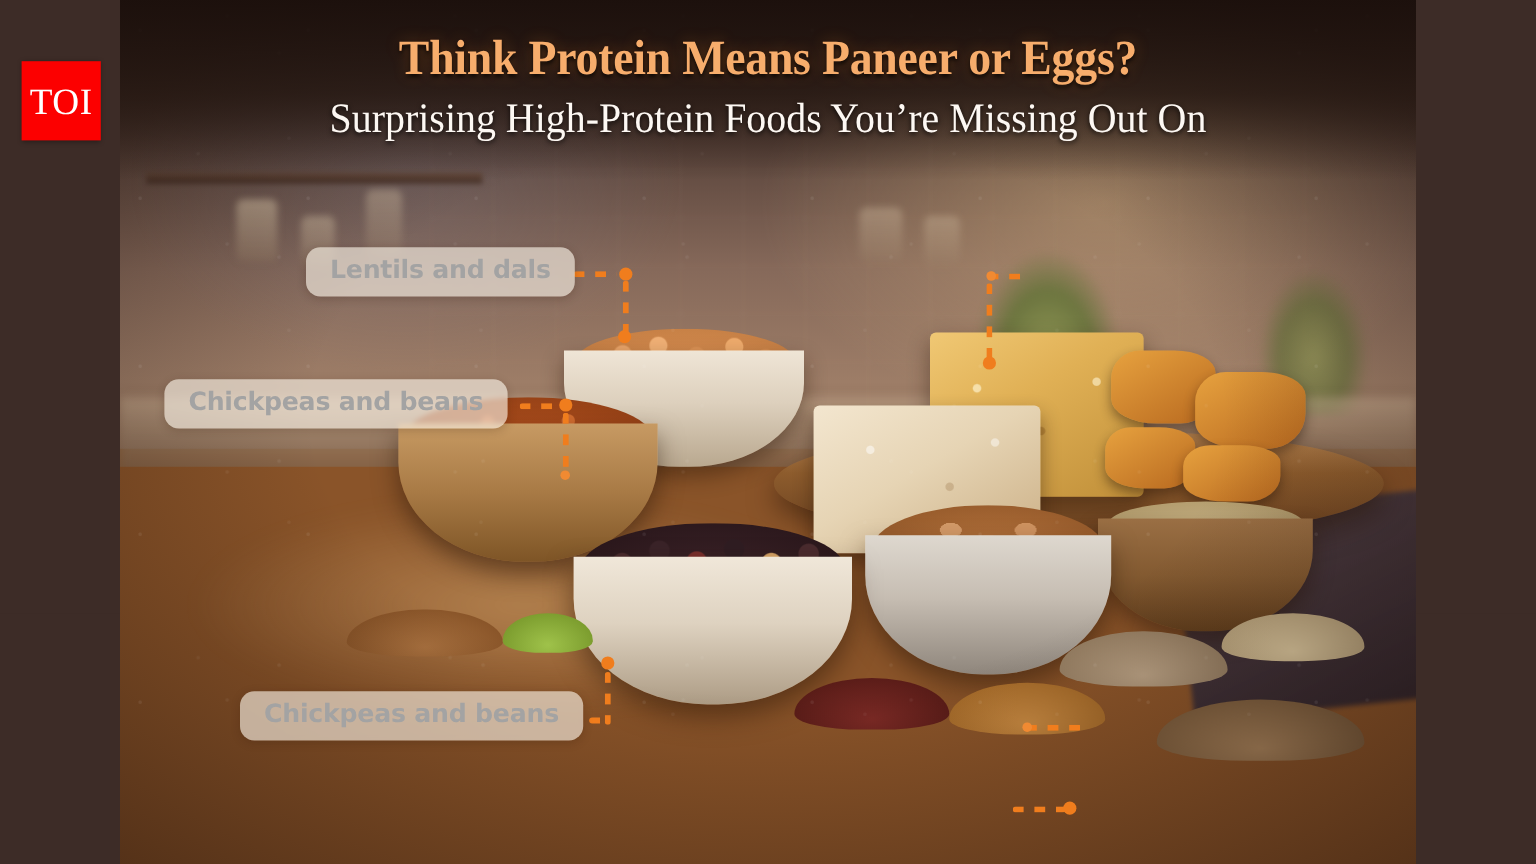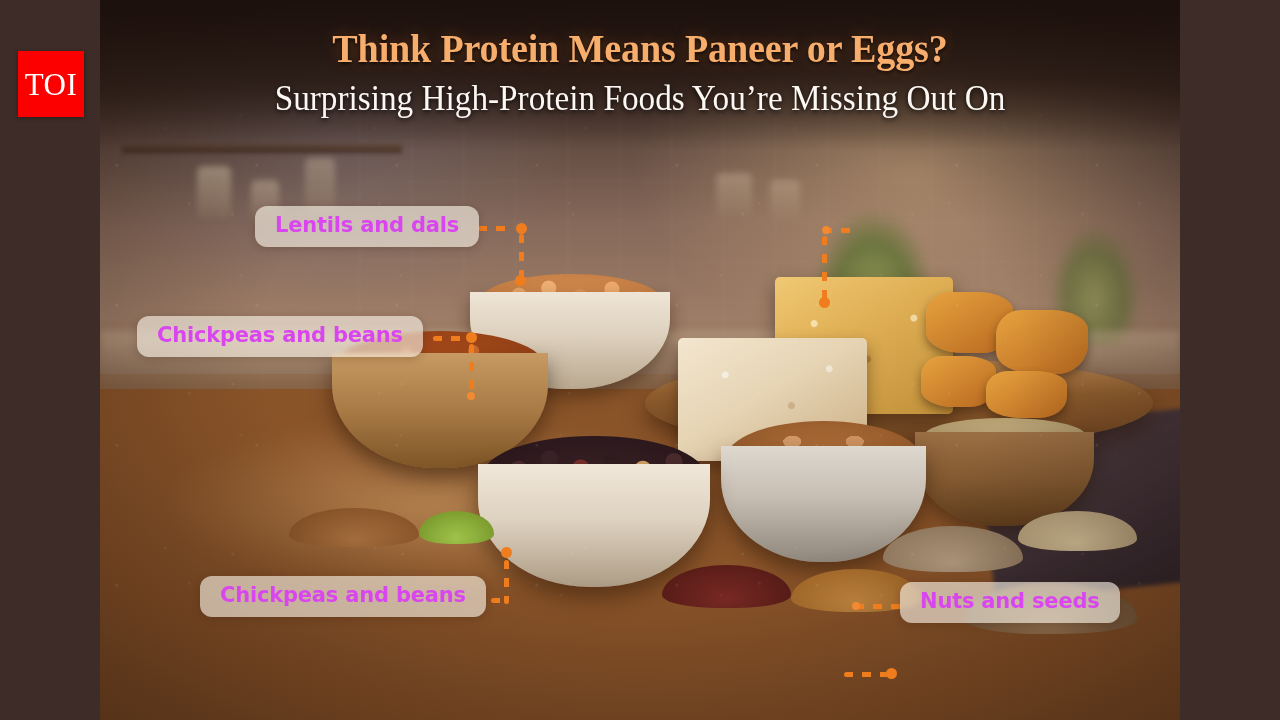--- a/index.html
+++ b/index.html
@@ -376,21 +376,21 @@
     padding: 9px 20px 11px 20px;
     border-radius: 12px;
     background: rgba(250,243,232,.62);
     box-shadow: 0 2px 8px rgba(50,25,10,.22);
     backdrop-filter: blur(2px);
   }
   .callout .label-text {
     font-family: "DejaVu Sans", "Liberation Sans", sans-serif;
     font-size: 21px;
     font-weight: 700;
-    color: #d946ef;
+    color: #a3a3a3;
     white-space: nowrap;
     letter-spacing: -.2px;
     line-height: 1;
   }
 
   
   .conn-h {
     position: absolute;
     height: 5px;
     z-index: 6;
@@ -517,19 +517,16 @@
 
 
     <div class="callout" style="left:37px; top:316px;">
       <span class="label-text">Chickpeas and beans</span>
     </div>
 
     <div class="callout" style="left:100px; top:576px;">
       <span class="label-text">Chickpeas and beans</span>
     </div>
 
-    <div class="callout" style="left:800px; top:582px;">
-      <span class="label-text">Nuts and seeds</span>
-    </div>
 
 
   </div>
 </div>
 
 </body></html>

